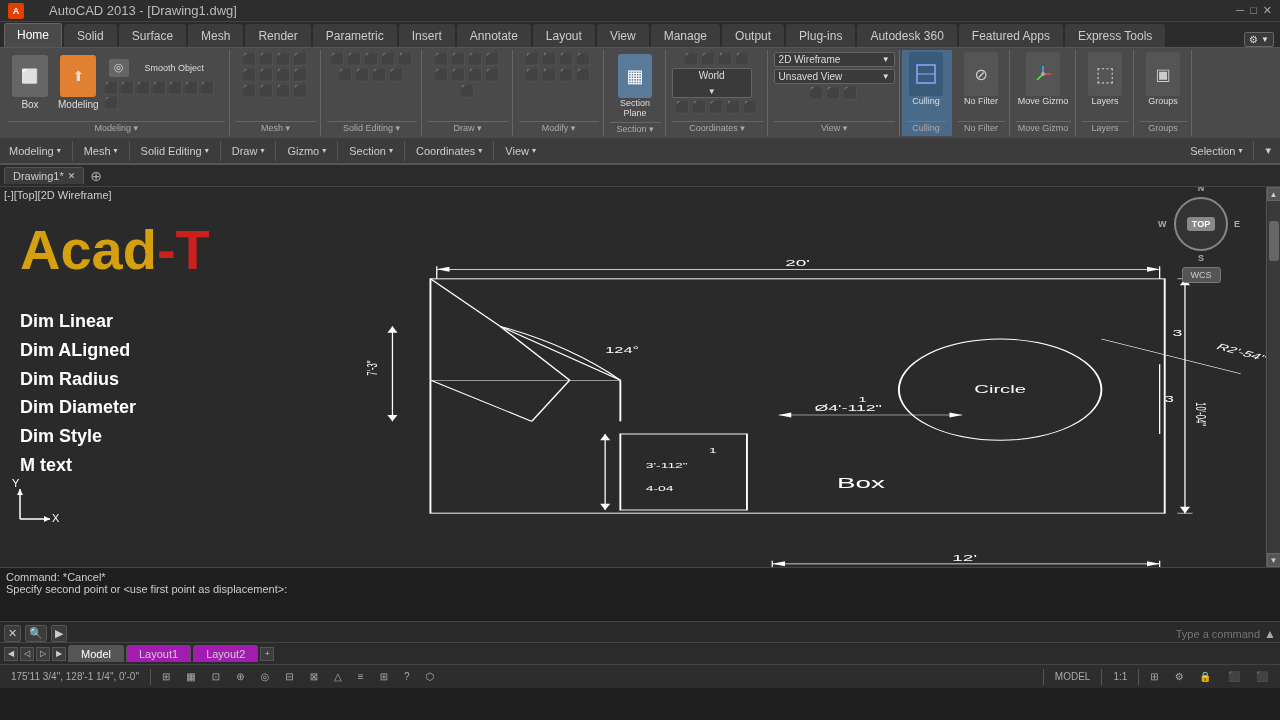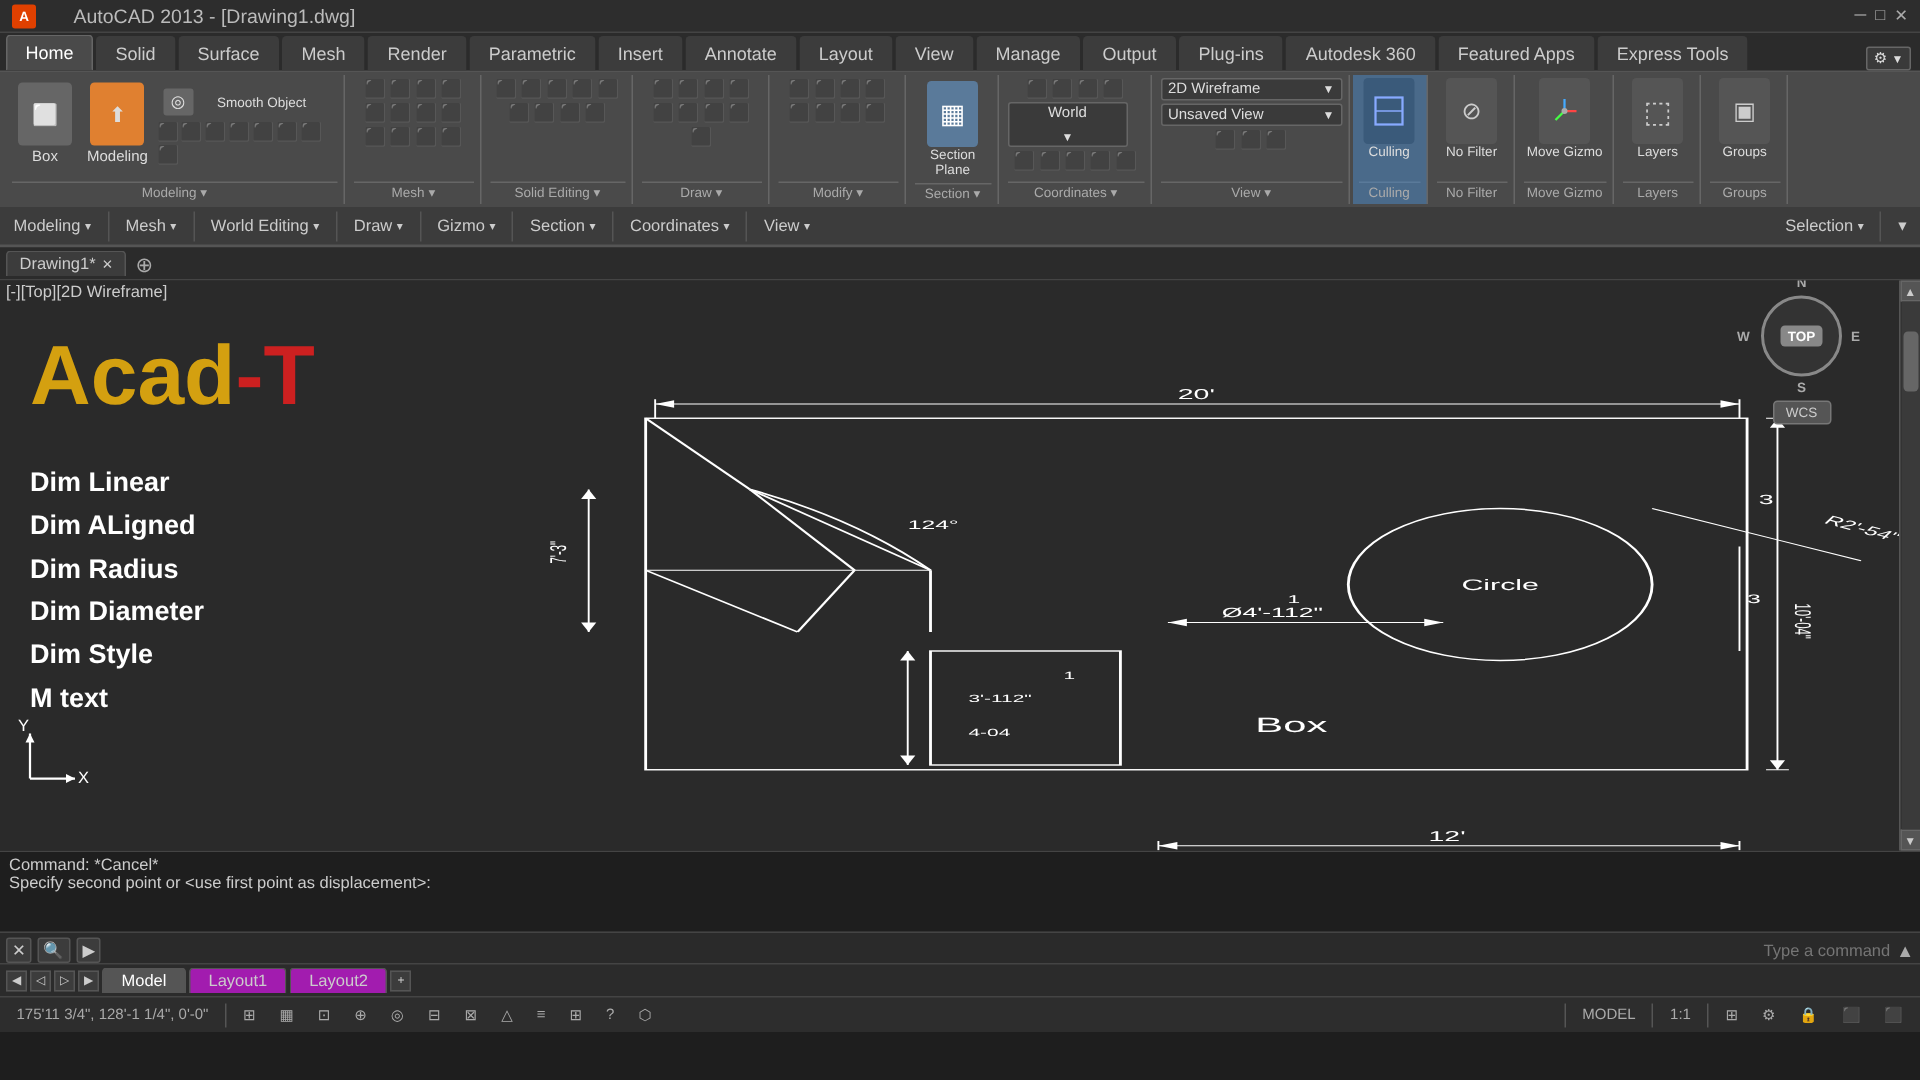--- a/index.html
+++ b/index.html
@@ -709,21 +709,21 @@
       <span>Modeling</span>
       <span class="arrow">▾</span>
     </div>
     <div class="panel-sep"></div>
     <div class="panel-item">
       <span>Mesh</span>
       <span class="arrow">▾</span>
     </div>
     <div class="panel-sep"></div>
     <div class="panel-item">
-      <span>World Editing</span>
+      <span>Solid Editing</span>
       <span class="arrow">▾</span>
     </div>
     <div class="panel-sep"></div>
     <div class="panel-item">
       <span>Draw</span>
       <span class="arrow">▾</span>
     </div>
     <div class="panel-sep"></div>
     <div class="panel-item">
       <span>Gizmo</span>

